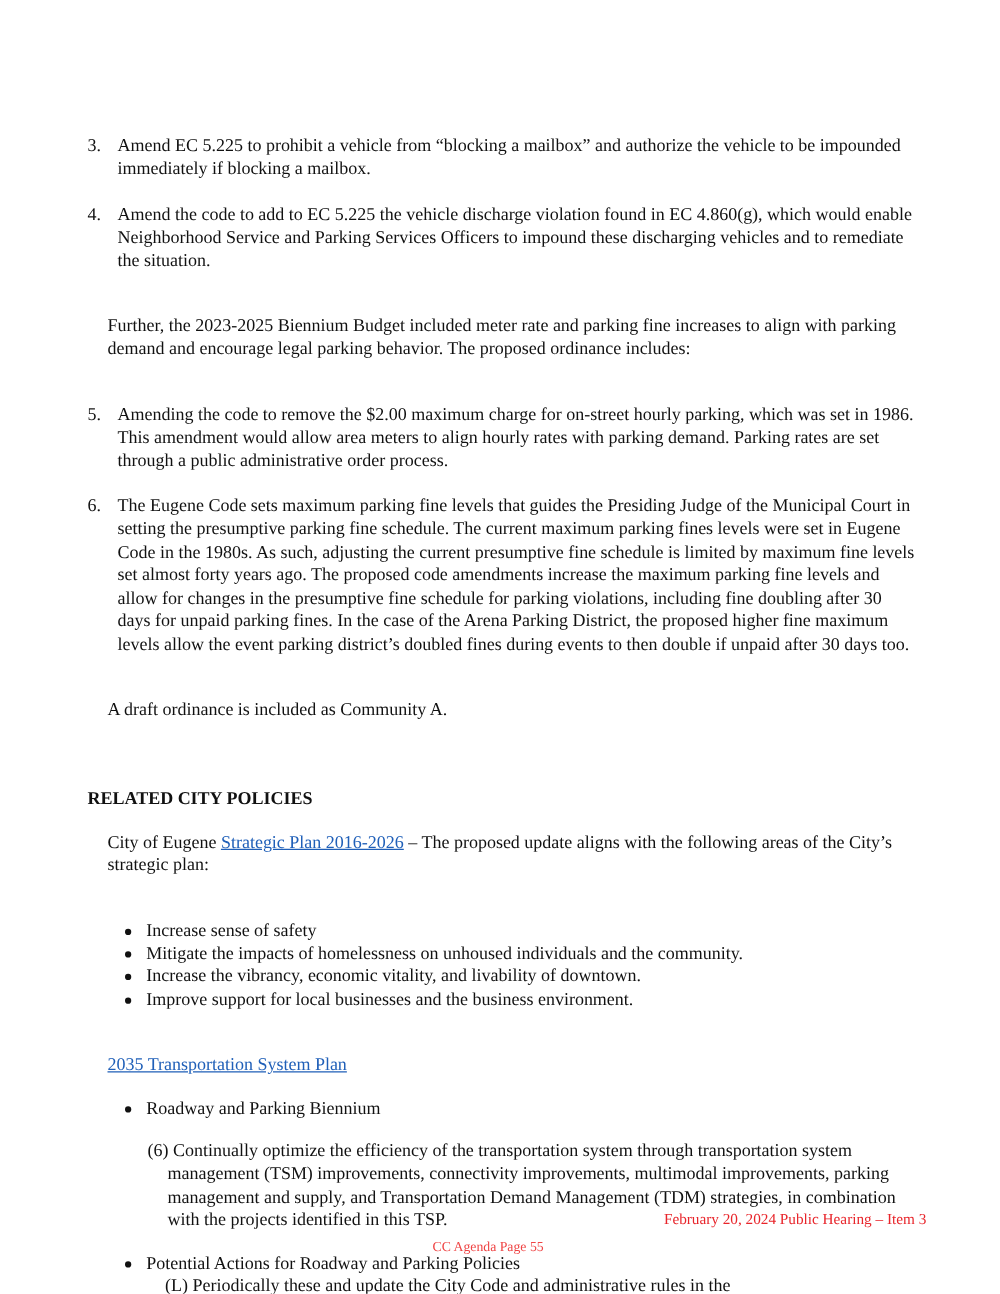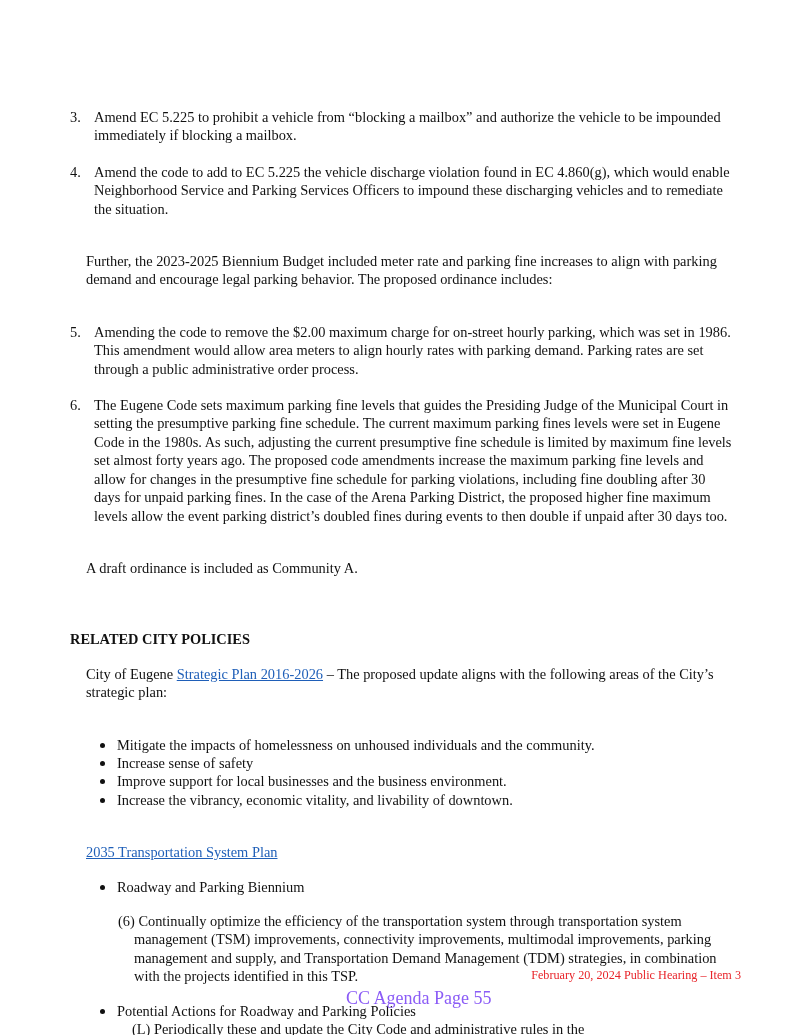--- a/index.html
+++ b/index.html
@@ -27,21 +27,21 @@
   }
   .sub6 { padding-left: 48px; text-indent: -16px; margin: 16px; }
   .subL { padding-left: 62px; margin: 0; }
   .footer-red {
     position: absolute; right: 59px; top: 966px;
     color: #e8242a; font-size: 12.2px;
     font-family: "Liberation Serif", "DejaVu Serif", serif;
   }
   .footer-page {
     position: absolute; left: 346px; top: 989px;
-    font-size: 18px; color: #8b5cf6;
+    font-size: 11px; color: #ef4444;
   }
 </style>
 </head>
 <body>
 
 <div class="page">
 
   <div class="num-item">
     <span class="num">3.</span>
     <span class="txt">Amend EC 5.225 to prohibit a vehicle from “blocking a mailbox” and authorize the vehicle to be impounded immediately if blocking a mailbox.</span>
@@ -73,24 +73,24 @@
   <div class="gap-18"></div>
   <div style="height:19px"></div>
 
   <p class="heading">RELATED CITY POLICIES</p>
   <p class="para">
     <span>City of Eugene </span><a class="link" href="#">Strategic Plan 2016-2026</a><span> – The proposed update aligns with the following areas of the City’s strategic plan:</span>
   </p>
   <div class="gap-18"></div>
 
   <ul class="bullets">
+    <li>Increase sense of safety</li>
     <li>Mitigate the impacts of homelessness on unhoused individuals and the community.</li>
-    <li>Increase sense of safety</li>
+    <li>Increase the vibrancy, economic vitality, and livability of downtown.</li>
     <li>Improve support for local businesses and the business environment.</li>
-    <li>Increase the vibrancy, economic vitality, and livability of downtown.</li>
   </ul>
   <div class="gap-18"></div>
 
   <p class="para">
     <a class="link" href="#">2035 Transportation System Plan</a>
   </p>
   <ul class="bullets">
     <li>
       <span>Roadway and Parking Biennium</span>
     </li>

